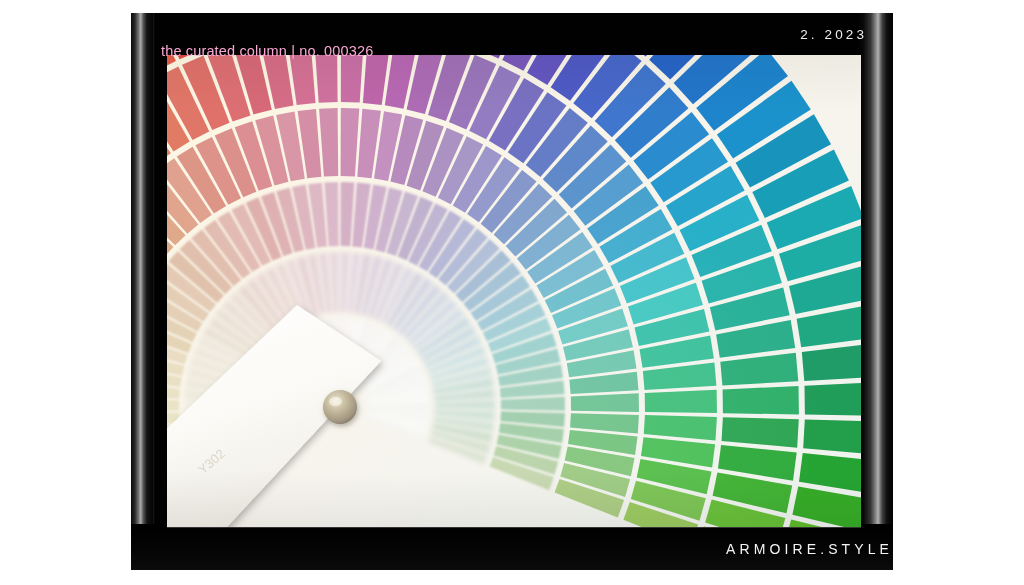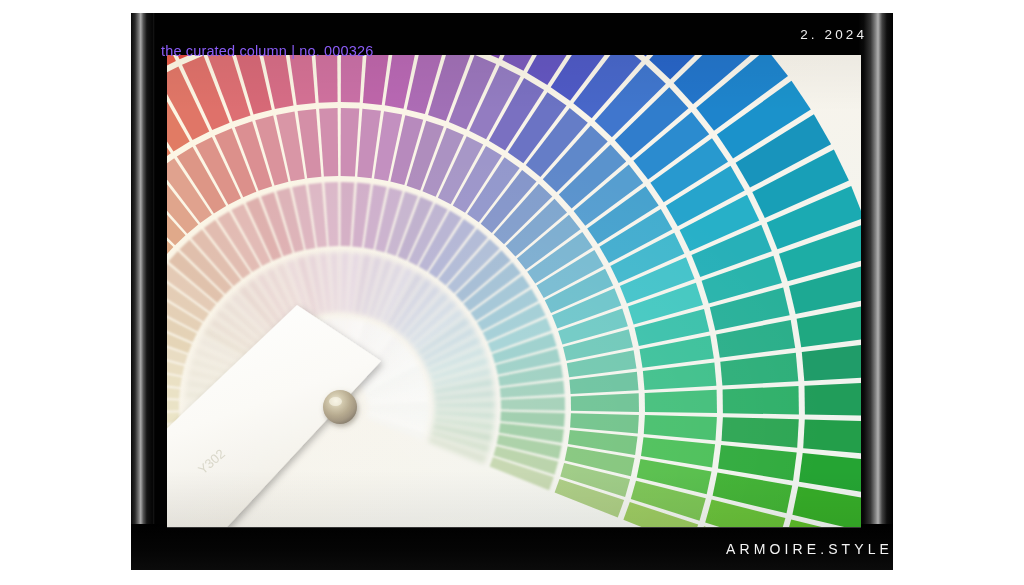--- a/index.html
+++ b/index.html
@@ -92,21 +92,21 @@
     height: 42px;
     display: flex;
     align-items: center;
     justify-content: space-between;
     box-sizing: border-box;
     padding: 0 26px 0 30px;
     z-index: 6;
     pointer-events: none;
   }
   #header-title {
-    color: #8b5cf6;
+    color: #f9a8d4;
     font-size: 14.5px;
     letter-spacing: 0.15px;
     white-space: nowrap;
     margin-top: 34px;
   }
   #header-date {
     color: #ededed;
     font-size: 13.5px;
     letter-spacing: 3.1px;
     white-space: nowrap;
@@ -173,21 +173,21 @@
 
   <div id="frame">
 
     <div id="bezel-sheen-left"></div>
     <div id="bezel-seam-left"></div>
     <div id="bezel-sheen-right"></div>
     <div id="bezel-bottom-glow"></div>
 
     <div id="header">
       <div id="header-title">the curated column | no. 000326</div>
-      <div id="header-date">2. 2024</div>
+      <div id="header-date">2. 2023</div>
     </div>
 
     <div id="photo">
       <svg id="photo-svg" viewBox="0 0 694 472" preserveAspectRatio="none">
         <defs>
           <radialGradient id="rivetGrad" cx="38%" cy="32%" r="72%">
             <stop offset="0%" stop-color="#efe9d6"></stop>
             <stop offset="28%" stop-color="#cfc5a8"></stop>
             <stop offset="58%" stop-color="#b3a689"></stop>
             <stop offset="82%" stop-color="#9d9079"></stop>

